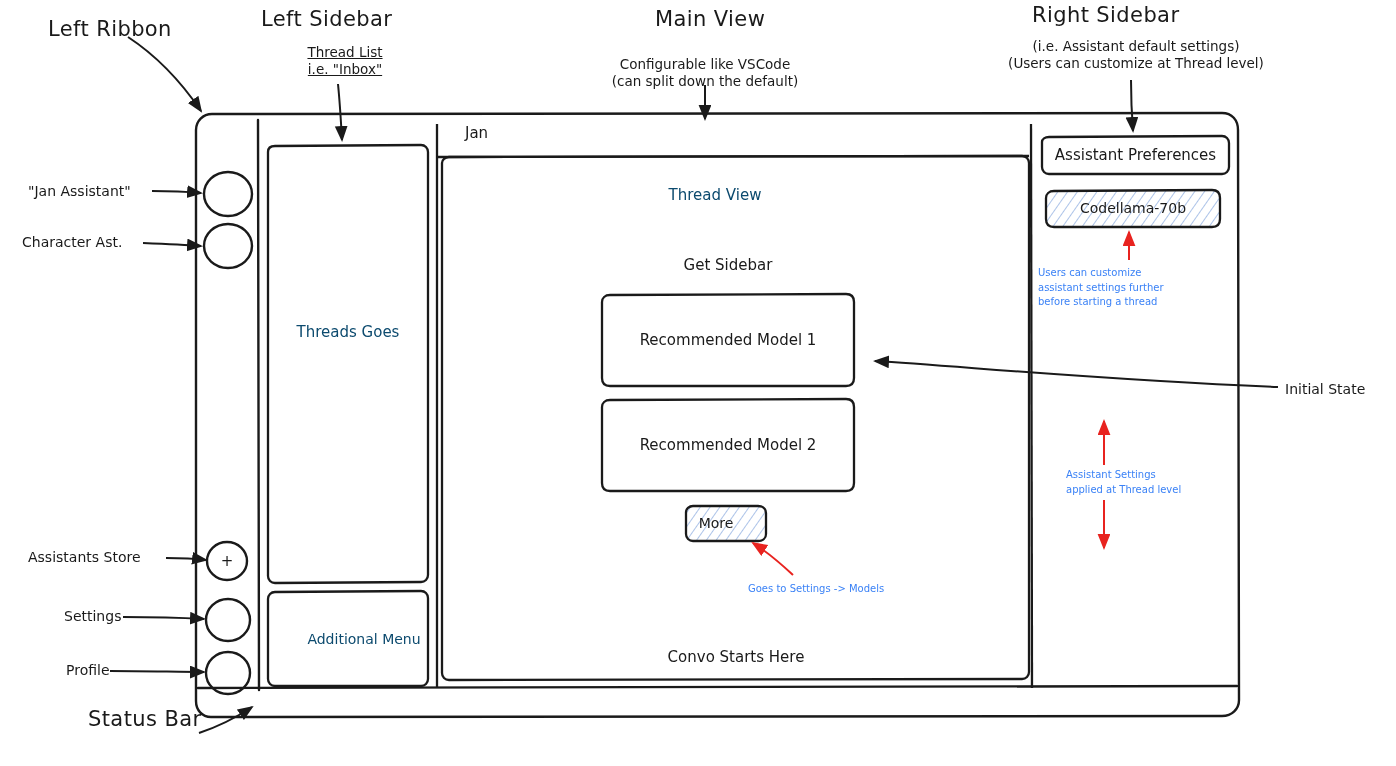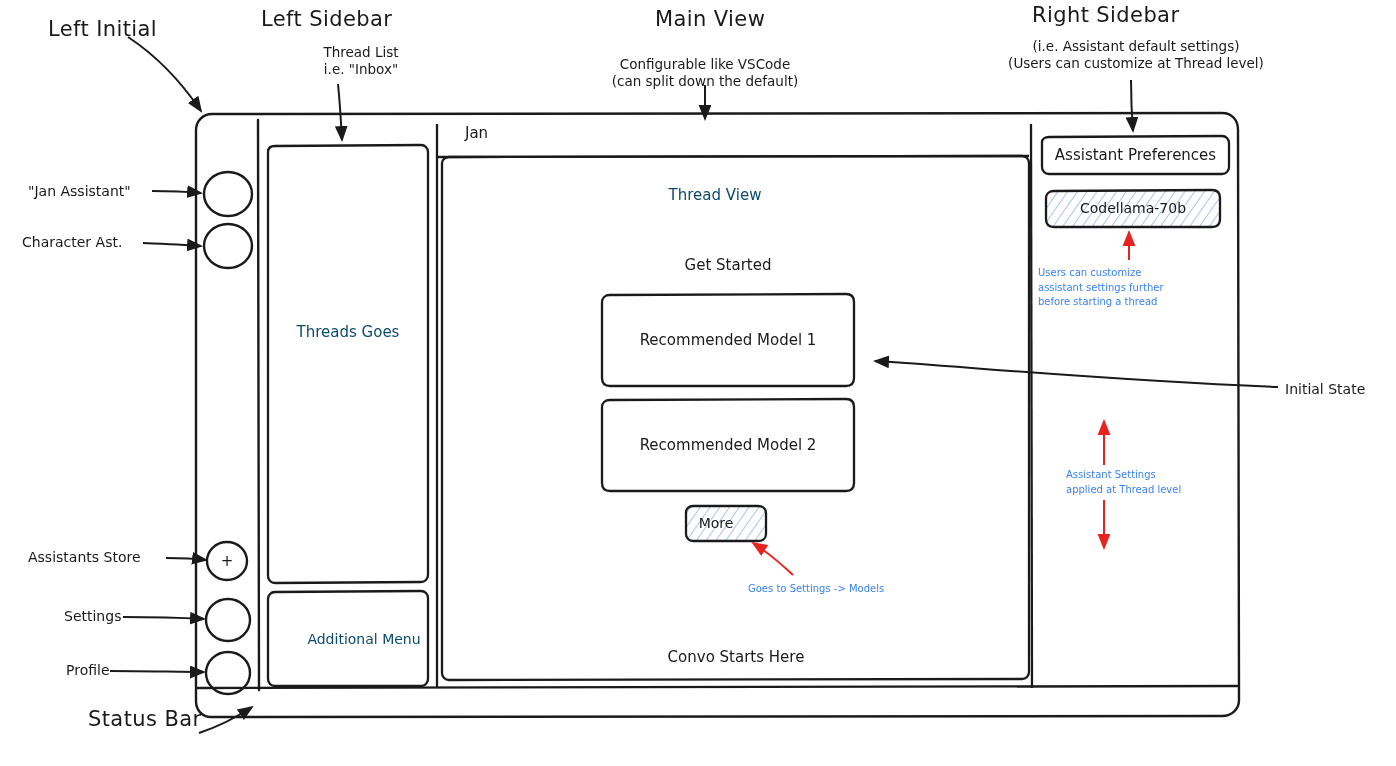--- a/index.html
+++ b/index.html
@@ -168,26 +168,26 @@
     <path d="M1129,260 C1129,248 1129,238 1129,232"></path>
 
     <path d="M793,575 C778,561 764,550 753,543"></path>
 
     <path d="M1104,465 C1104,445 1104,432 1104,421"></path>
 
     <path d="M1104,500 C1104,520 1104,535 1104,548"></path>
   </g>
 </svg>
 
-<div class="anno title-anno" style="left:48px; top:16px;">Left Initial</div>
+<div class="anno title-anno" style="left:48px; top:16px;">Left Ribbon</div>
 <div class="anno title-anno" style="left:261px; top:6px;">Left Sidebar</div>
 <div class="anno title-anno" style="left:655px; top:6px;">Main View</div>
 <div class="anno title-anno" style="left:1032px; top:2px;">Right Sidebar</div>
 
-<div class="anno sub-anno" style="left:291px; top:44px; width:140px;">Thread List
+<div class="anno sub-anno" style="left:275px; top:44px; width:140px;text-decoration:underline;">Thread List
 i.e. "Inbox"</div>
 <div class="anno sub-anno" style="left:590px; top:56px; width:230px;">Configurable like VSCode
 (can split down the default)</div>
 <div class="anno sub-anno" style="left:986px; top:38px; width:300px;">(i.e. Assistant default settings)
 (Users can customize at Thread level)</div>
 
 <div class="anno side-anno" style="left:28px; top:183px;">"Jan Assistant"</div>
 <div class="anno side-anno" style="left:22px; top:234px;">Character Ast.</div>
 <div class="anno side-anno" style="left:28px; top:549px;">Assistants Store</div>
 <div class="anno side-anno" style="left:64px; top:608px;">Settings</div>
@@ -204,20 +204,20 @@
 <div class="anno red-anno" style="left:748px; top:583px;">Goes to Settings -&gt; Models</div>
 
 <div class="window-label" style="left:465px; top:124px;">Jan</div>
 
 <div class="panel-text" style="left:217px; top:552px; width:20px; font-size:15px;">+</div>
 
 <div class="panel-text red" style="left:268px; top:323px; width:160px;">Threads Goes</div>
 <div class="panel-text red" style="left:268px; top:631px; width:192px; font-size:14px;">Additional Menu</div>
 
 <div class="panel-text red" style="left:615px; top:186px; width:200px;">Thread View</div>
-<div class="panel-text" style="left:628px; top:256px; width:200px;">Get Started</div>
+<div class="panel-text" style="left:628px; top:256px; width:200px;">Get Sidebar</div>
 <div class="panel-text" style="left:618px; top:331px; width:220px;">Recommended Model 1</div>
 <div class="panel-text" style="left:618px; top:436px; width:220px;">Recommended Model 2</div>
 <div class="hatch-label" style="left:686px; top:515px; width:60px;">More</div>
 <div class="panel-text" style="left:636px; top:648px; width:200px;">Convo Starts Here</div>
 
 <div class="panel-text" style="left:1042px; top:146px; width:187px;">Assistant Preferences</div>
 <div class="hatch-label" style="left:1046px; top:200px; width:174px;">Codellama-70b</div>
 
 </body></html>

